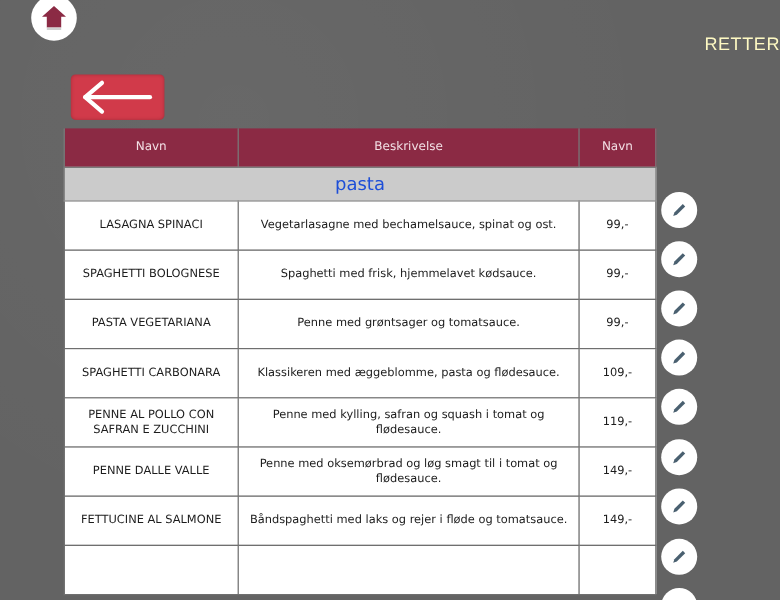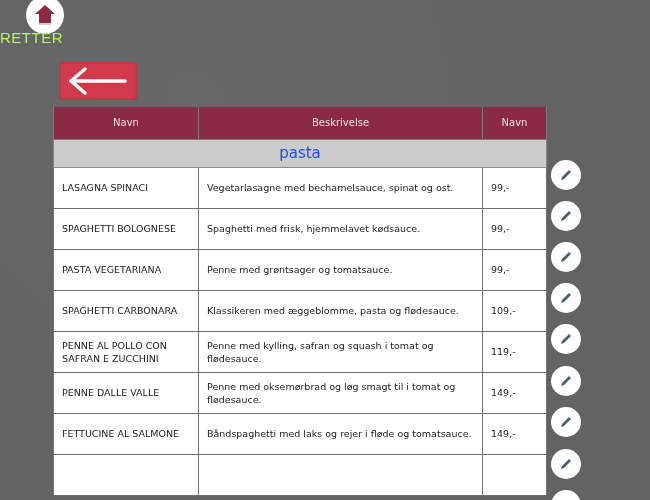--- a/index.html
+++ b/index.html
@@ -10,22 +10,22 @@
       font-family: "DejaVu Sans", sans-serif;
       position: relative;
     }
     .home-btn {
       position: absolute; left: 26px; top: -4px; width: 38px; height: 38px;
       border-radius: 50%; background: #fff;
       display: flex; align-items: center; justify-content: center;
       cursor: pointer;
     }
     .page-title {
-      position: absolute; left: 0; right: 0; top: 29px; text-align: left;
-      color: #bef264; font-size: 15px; letter-spacing: 0.5px;
+      position: absolute; left: 0; right: 0; top: 29px; text-align: right;
+      color: #fef9c3; font-size: 15px; letter-spacing: 0.5px;
       font-family: "Liberation Sans", sans-serif;
     }
     .back-btn {
       position: absolute; left: 59px; top: 62px; width: 78px; height: 38px;
       background: #d13a4a; border-radius: 4px;
       display: flex; align-items: center; justify-content: center; cursor: pointer;
       box-shadow: inset 0 0 3px rgba(0,0,0,0.25);
     }
     .menu-table {
       position: absolute; left: 53px; top: 107px; width: 493px;
@@ -38,21 +38,21 @@
     .menu-table th {
       background: #8b2a44; color: #f2dfe4; font-weight: normal;
       font-size: 10px; height: 32px; border: 1px solid #7a7a7a;
       border-top: none;
     }
     .menu-table .cat-row td {
       background: #cbcbcb; height: 28px; text-align: center;
       font-size: 15px; color: #1d4ed8; border: 1px solid #8a8a8a;
     }
     .menu-table .item-row td {
-      background: #fff; height: 41px; text-align: left; vertical-align: middle;
+      background: #fff; height: 41px; text-align: center; vertical-align: middle;
       font-size: 9.5px; color: #1c1c1c; border: 1.5px solid #6f6f6f;
       padding: 0 8px; line-height: 13px;
     }
     .menu-table .item-row td.name { text-transform: uppercase; }
     .edit-col {
       position: absolute; left: 551px; top: 155px; width: 30px;
     }
     .edit-btn {
       width: 30px; height: 30px; border-radius: 50%; background: #fff;
       display: flex; align-items: center; justify-content: center;

